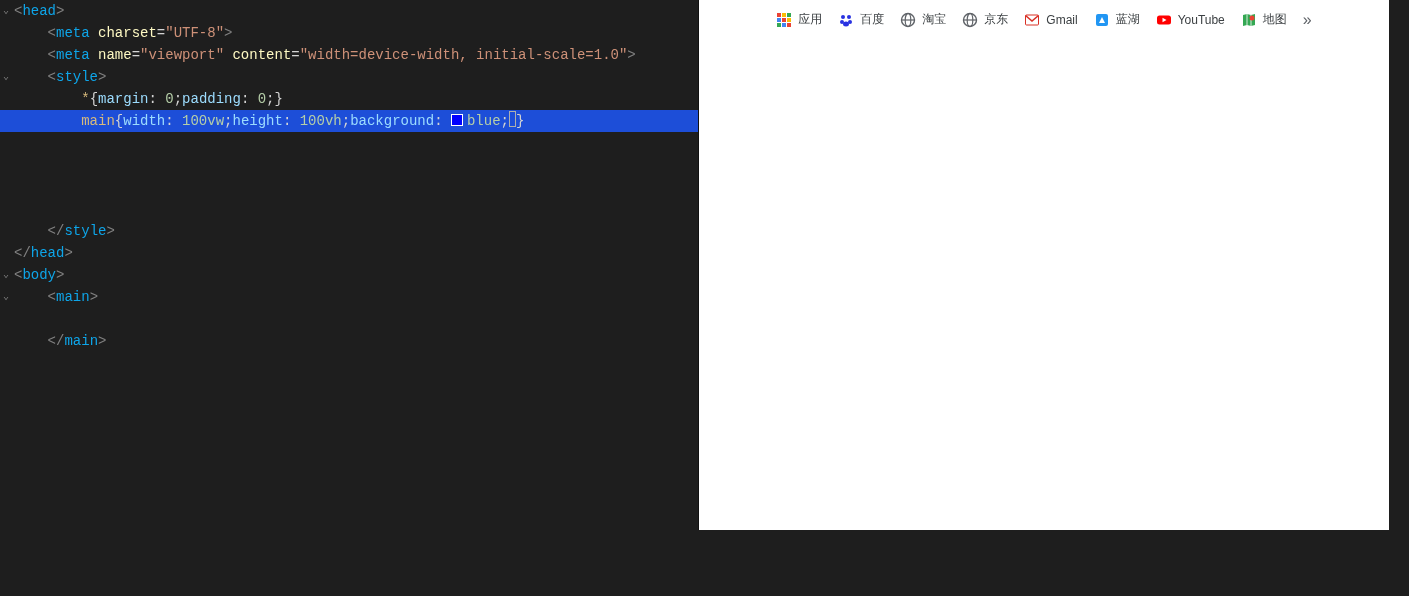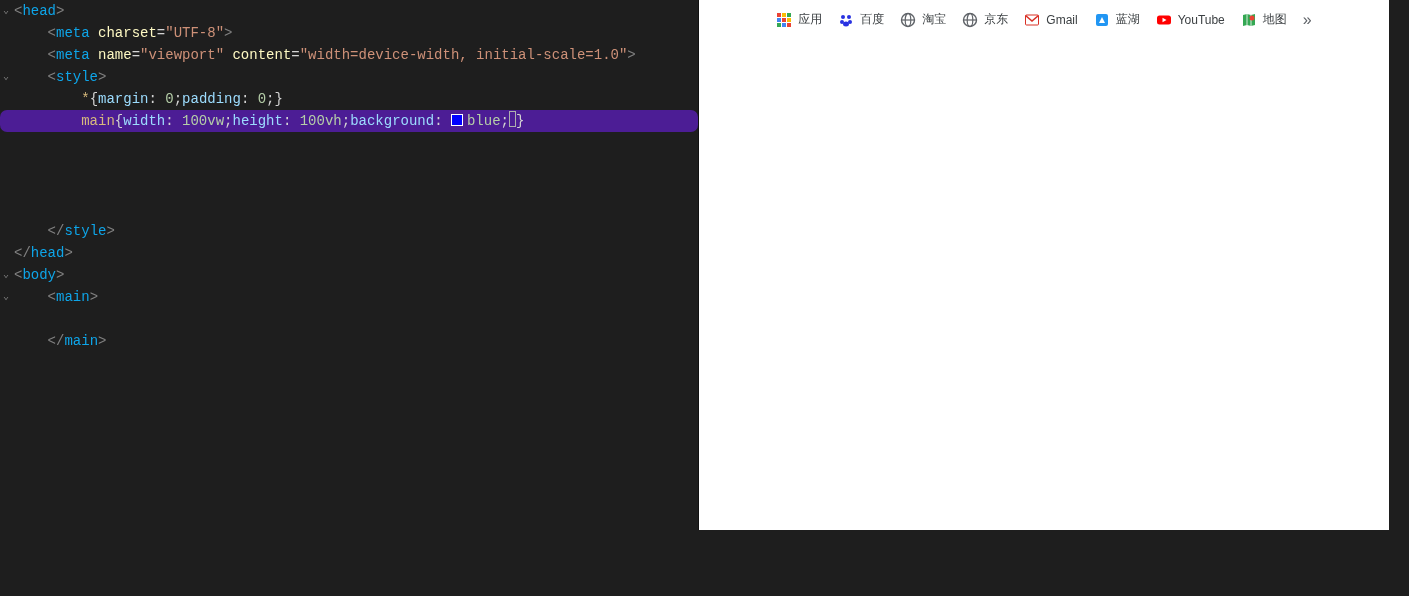--- a/index.html
+++ b/index.html
@@ -20,22 +20,21 @@
     overflow: hidden;
   }
   .code-line {
     height: 22px;
     line-height: 22px;
     white-space: pre;
     padding-left: 14px;
     position: relative;
   }
   .hl-line {
-    background: #4c1d95;
-    border-radius: 7px;
+    background: #1d4ed8;
   }
   .fold-caret {
     position: absolute;
     left: 0px;
     color: #858585;
     font-size: 10px;
     width: 12px;
     text-align: center;
   }
   .t-tag { color: #0ea5e9; }

